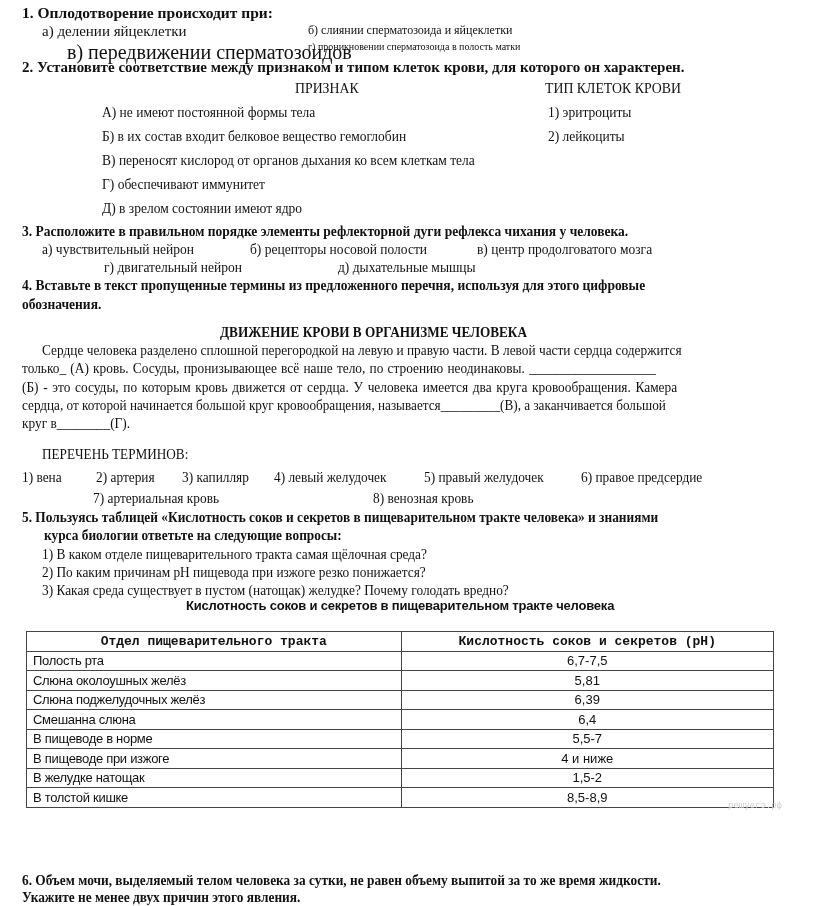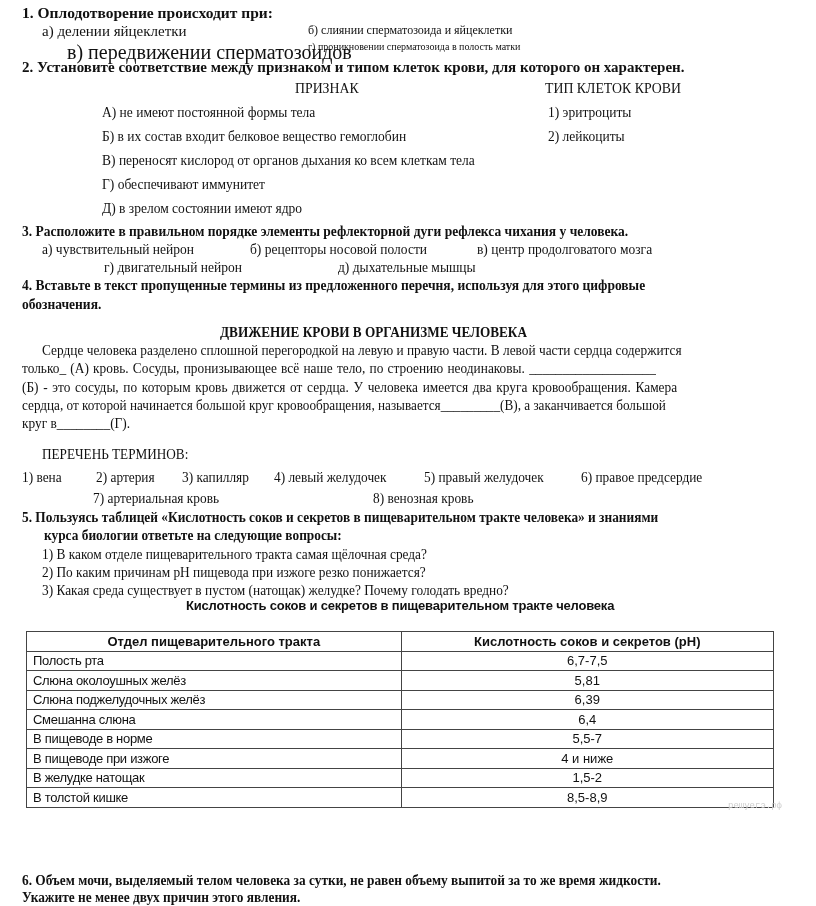--- a/index.html
+++ b/index.html
@@ -3,21 +3,21 @@
 <meta charset="utf-8">
 <style>
   * { margin:0; padding:0; box-sizing:border-box; }
   html, body { width:816px; height:906px; background:#ffffff; overflow:hidden; }
   body { position:relative; font-family:"Liberation Serif", serif; color:#111; font-size:15px; }
   .abs { position:absolute; white-space:nowrap; }
   .b { font-weight:bold; }
   .sans { font-family:"Liberation Sans", sans-serif;margin-left:12px; }
   table.ph { position:absolute; left:26px; top:631px; width:748px; border-collapse:collapse; font-family:"Liberation Sans", sans-serif; font-size:13px; }
   table.ph td, table.ph th { border:1.5px solid #444; height:19.5px; padding:0 6px; line-height:17px; }
-  table.ph th { font-weight:bold; text-align:center; }
+  table.ph th { font-weight:bold; text-align:center;font-family:Liberation Mono, monospace; }
   table.ph td.v { text-align:center;margin-top:29px; }
   table.ph td.n { text-align:left; letter-spacing:-0.3px; }
   .wm { position:absolute; left:728px; top:801px; font-family:Liberation Mono, monospace; font-size:9px; color:#cfcfcf; }
 </style>
 </head>
 <body>
 
 <div class="abs b" style="left:22px;top:4px;font-size:15.5px;">1.   Оплодотворение происходит при:</div>
 <div class="abs" style="left:42px;top:23px;font-size:15px;">а) делении яйцеклетки</div>
 <div class="abs" style="left:308px;top:23px;font-size:12px;">б) слиянии сперматозоида и яйцеклетки</div>

